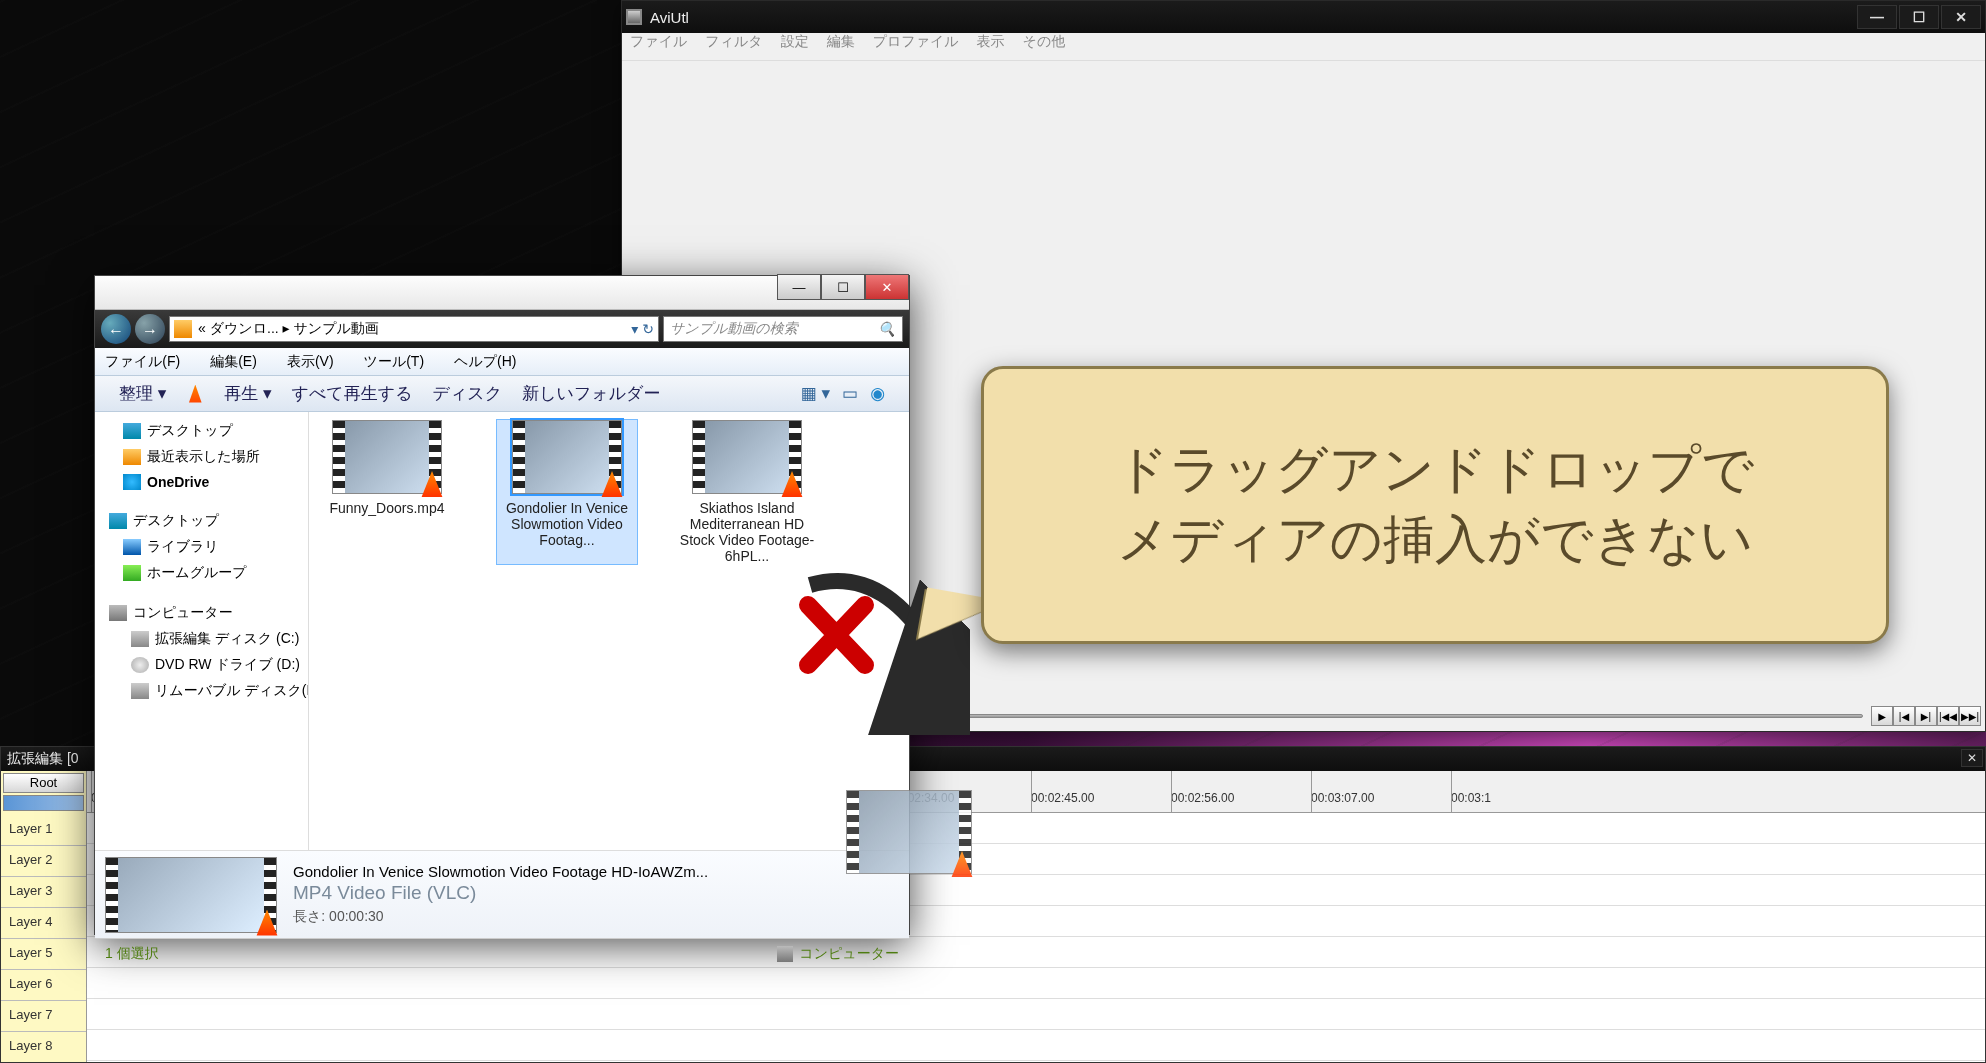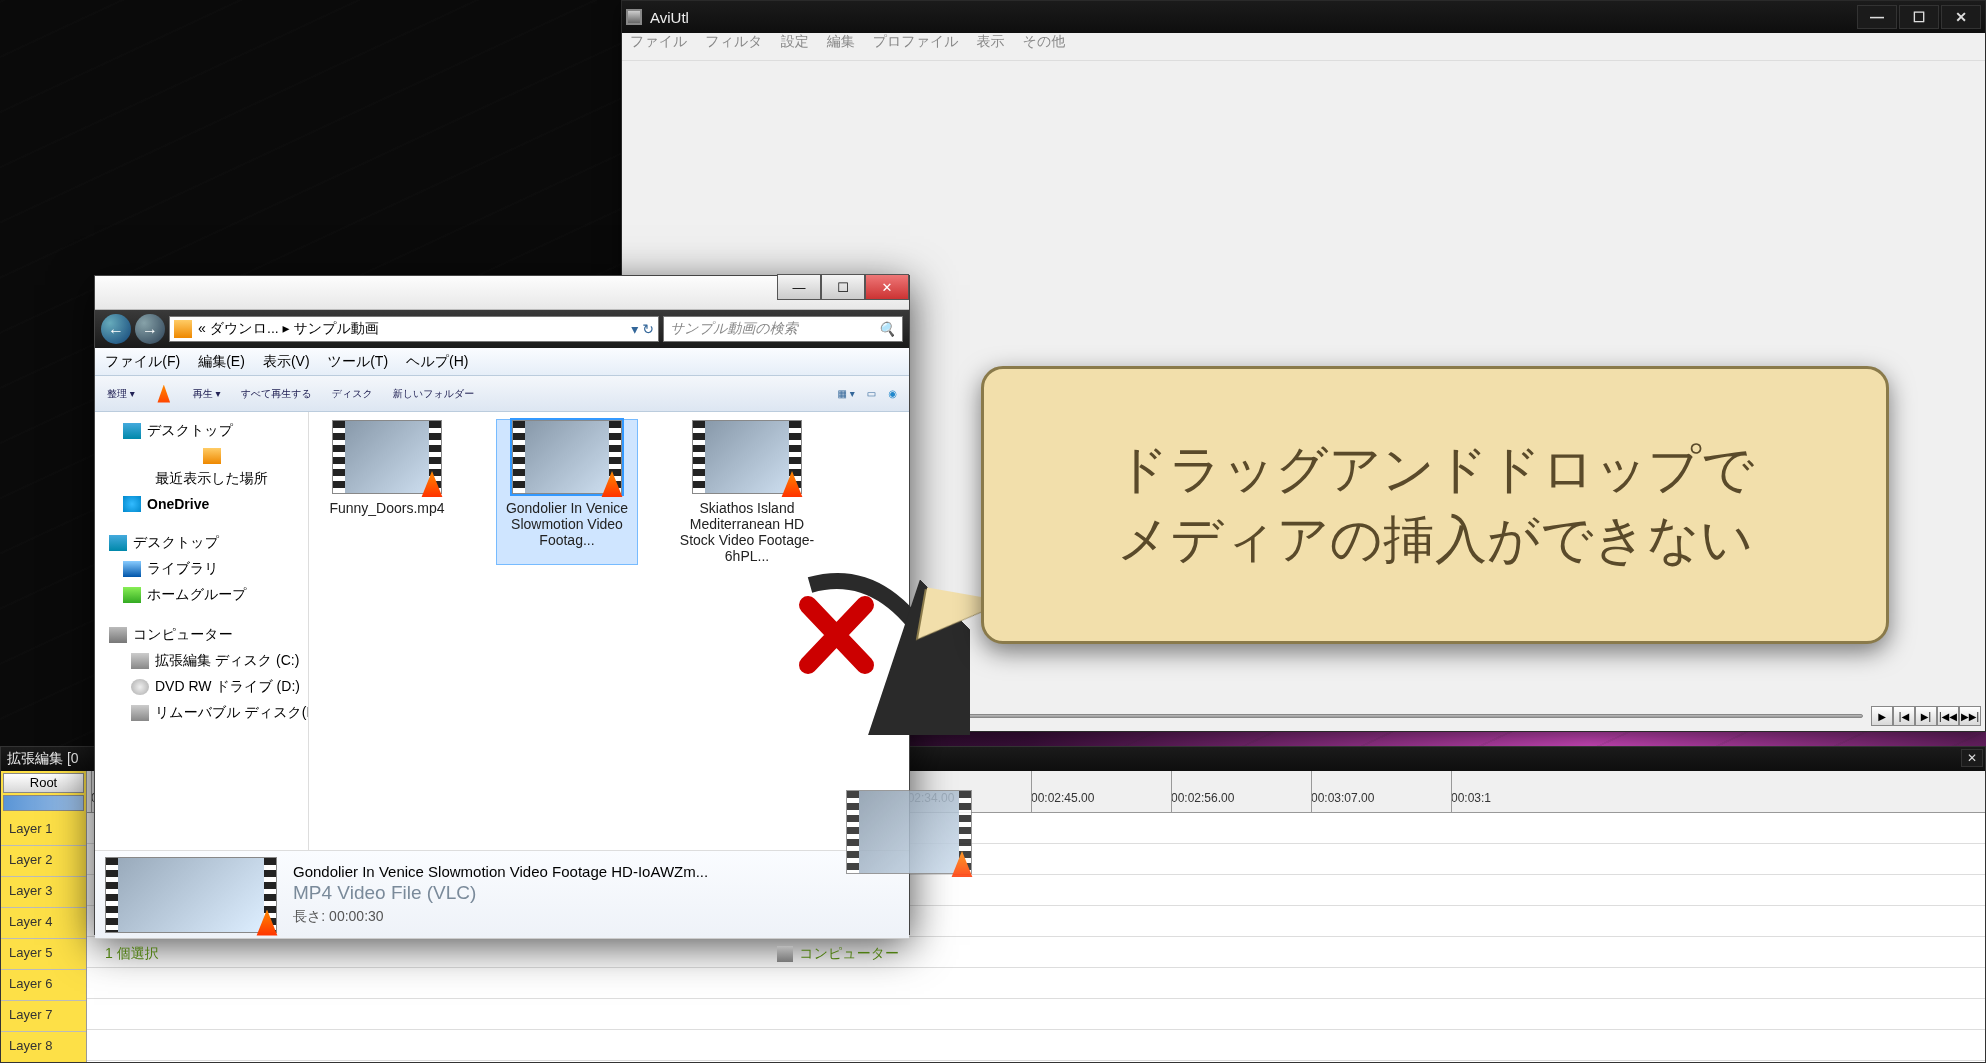--- a/index.html
+++ b/index.html
@@ -20,21 +20,21 @@
 .aviutl-bottom{position:absolute;left:4px;right:4px;bottom:4px;height:22px;display:flex;align-items:center}
 .slider{flex:1;height:4px;background:linear-gradient(#bbb,#999);border:1px solid #888;border-radius:2px;margin-right:8px}
 .playbtns{display:flex;gap:0}
 .playbtns div{width:22px;height:20px;background:linear-gradient(#fff,#d8d8d8);border:1px solid #888;display:flex;align-items:center;justify-content:center;font-size:10px}
 
 
 .ext{position:absolute;left:0;top:746px;right:0;height:317px;background:#f0f0f0;border:1px solid #333}
 .ext-title{height:24px;background:linear-gradient(#1b1b1b,#0e0e0e);color:#eee;font-size:14px;display:flex;align-items:center;padding:0 6px}
 .ext-x{position:absolute;right:2px;top:2px;width:22px;height:18px;background:#1b1b1b;border:1px solid #333;color:#ddd;display:flex;align-items:center;justify-content:center;font-size:12px}
 .ext-body{display:flex;height:calc(100% - 24px);overflow:hidden}
-.layer-col{width:86px;background:#fde047;border-right:1px solid #999}
+.layer-col{width:86px;background:#fef9c3;border-right:1px solid #999}
 .root{height:20px;background:linear-gradient(#fff,#d8d8d8);border:1px solid #888;margin:2px;font-size:13px;text-align:center;line-height:18px}
 .scale{height:16px;background:linear-gradient(90deg,#5a95d6,#9ec0e6);margin:0 2px 4px;border:1px solid #888}
 .layer-lbl{height:31px;border-bottom:1px solid #bbb;font-size:13px;padding:6px 8px;color:#333}
 .track-col{flex:1;background:#fff;position:relative}
 .ruler{height:42px;border-bottom:1px solid #999;background:#f0f0f0;position:relative;overflow:hidden}
 .tick{position:absolute;top:20px;font-size:12px;color:#333}
 .tick::before{content:"";position:absolute;left:0;top:-20px;width:1px;height:42px;background:#999}
 .track{height:31px;border-bottom:1px solid #ddd;background:#fff}
 
 
@@ -44,22 +44,22 @@
 .exp-wbtns div{width:44px;height:26px;border:1px solid #555;display:flex;align-items:center;justify-content:center;font-size:13px}
 .wmin{background:linear-gradient(#f5f5f5,#ccc)}
 .wmax{background:linear-gradient(#f5f5f5,#ccc)}
 .wcls{background:linear-gradient(#e77,#c33);color:#fff}
 .exp-nav{height:38px;background:linear-gradient(#3a3a3a,#1a1a1a);display:flex;align-items:center;padding:0 6px;gap:4px}
 .navcirc{width:30px;height:30px;border-radius:50%;background:radial-gradient(circle at 30% 30%,#6ab,#147);display:flex;align-items:center;justify-content:center;color:#fff;font-size:16px}
 .breadcrumb{flex:1;height:26px;background:#fff;border:1px solid #777;display:flex;align-items:center;font-size:14px;padding:0 4px}
 .bcico{width:18px;height:18px;background:linear-gradient(#fc6,#e80);margin-right:6px}
 .searchbox{width:240px;height:26px;background:#fff;border:1px solid #777;display:flex;align-items:center;padding:0 6px;color:#888;font-size:14px;font-style:italic}
 .searchbox .mag{margin-left:auto;color:#369}
-.exp-menu{height:28px;background:linear-gradient(#fafcff,#e6eef8);border-bottom:1px solid #bcd;display:flex;align-items:center;gap:18px;padding:0 10px;font-size:14px}
-.exp-toolbar{height:36px;background:linear-gradient(#f4f7fb,#dde6f2);border-bottom:1px solid #bcd;display:flex;align-items:center;gap:20px;padding:0 12px;font-size:10px;color:#225}
+.exp-menu{height:28px;background:linear-gradient(#fafcff,#e6eef8);border-bottom:1px solid #bcd;display:flex;align-items:center;gap:30px;padding:0 10px;font-size:14px}
+.exp-toolbar{height:36px;background:linear-gradient(#f4f7fb,#dde6f2);border-bottom:1px solid #bcd;display:flex;align-items:center;gap:20px;padding:0 24px;font-size:17px;color:#225}
 .vlc-cone{width:18px;height:18px;background:linear-gradient(#f80,#f40);clip-path:polygon(50% 0,85% 100%,15% 100%)}
 .tool-r{margin-left:auto;display:flex;gap:12px;color:#369}
 
 .exp-body{display:flex;height:438px}
 .tree{width:214px;background:#fff;border-right:1px solid #ddd;padding:6px 0;font-size:14px;overflow:hidden}
 .tnode{padding:4px 8px 4px 28px;display:flex;align-items:center;gap:6px;white-space:nowrap}
 .tico{width:18px;height:16px;flex-shrink:0}
 .i-monitor{background:linear-gradient(#4ad,#08a)}
 .i-folder{background:linear-gradient(#fc6,#e80)}
 .i-cloud{background:radial-gradient(circle,#3bf,#08c)}
@@ -222,21 +222,21 @@
       <span>▭</span>
       <span style="color:#28c">◉</span>
     </div>
   </div>
   <div class="exp-body">
     <div class="tree" id="tree">
         <div class="tnode" style="padding-left: 28px;">
           <div class="tico i-monitor"></div>
           <span>デスクトップ</span>
         </div>
-        <div class="tnode" style="padding-left: 28px; flex-direction: column;">
+        <div class="tnode" style="padding-left: 28px;">
           <div class="tico i-folder"></div>
           <span>最近表示した場所</span>
         </div>
         <div class="tnode" style="padding-left: 28px; font-weight: bold;">
           <div class="tico i-cloud"></div>
           <span>OneDrive</span>
         </div>
         <div style="height: 14px;"></div>
         <div class="tnode hd" style="padding-left: 14px;">
           <div class="tico i-monitor"></div>

